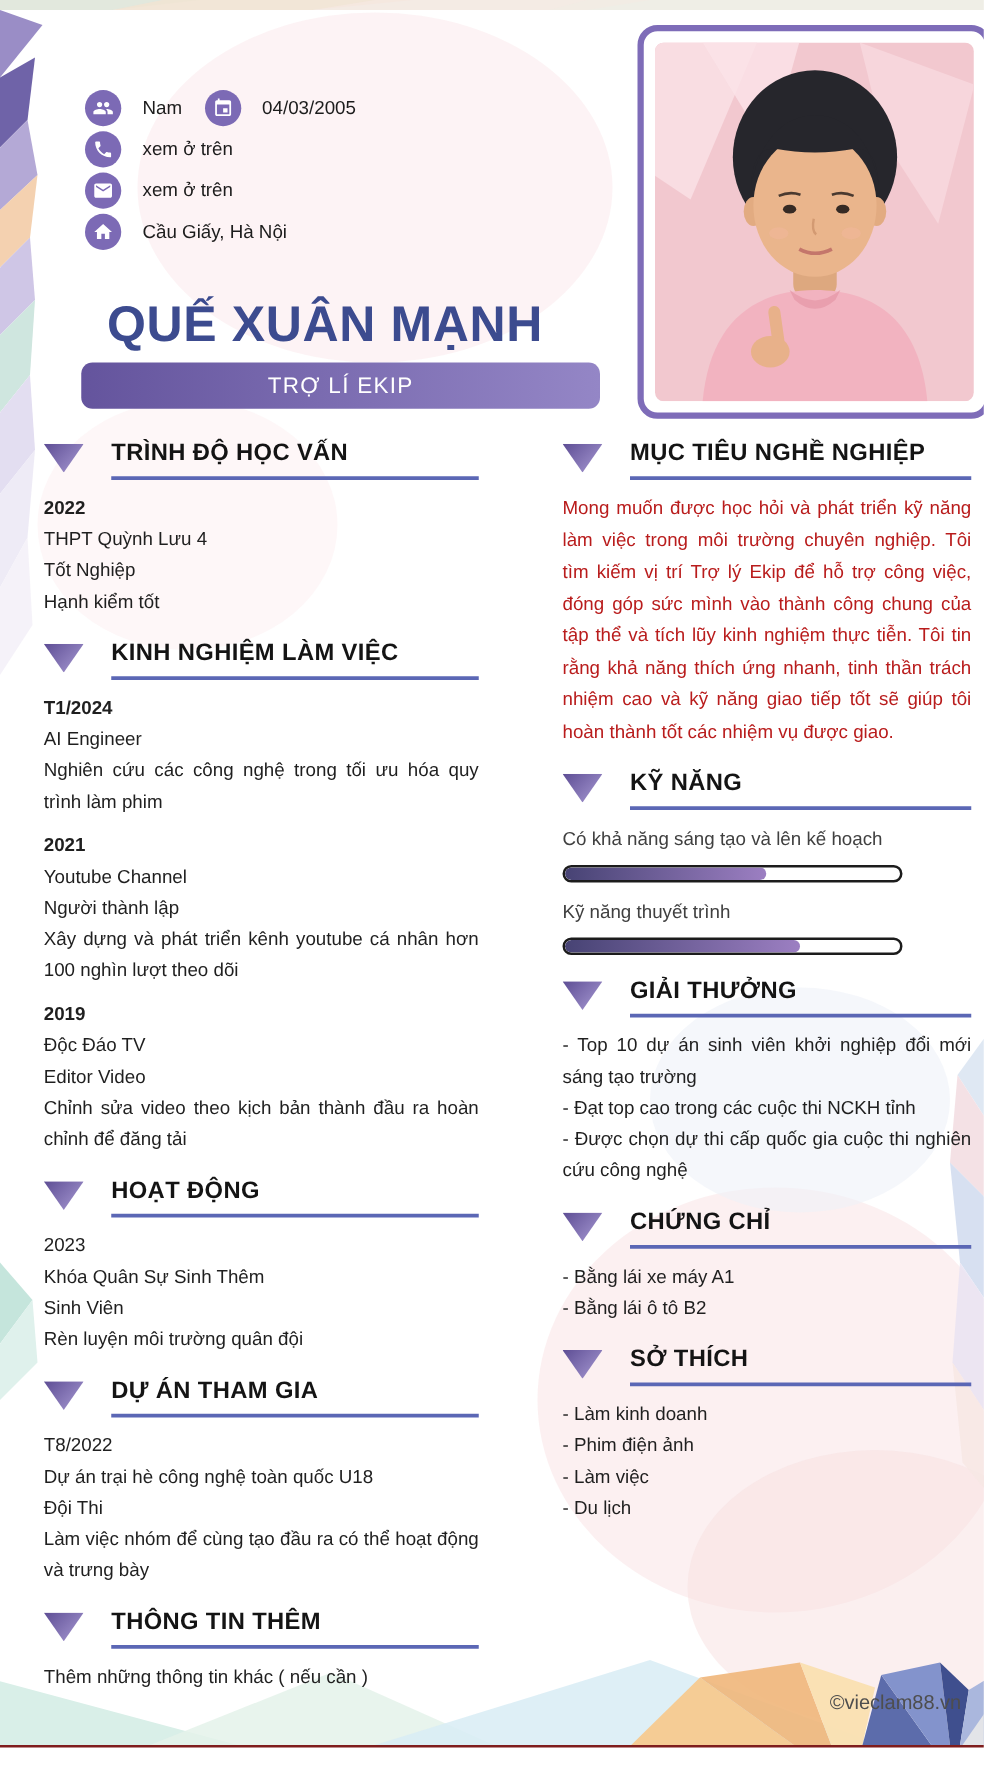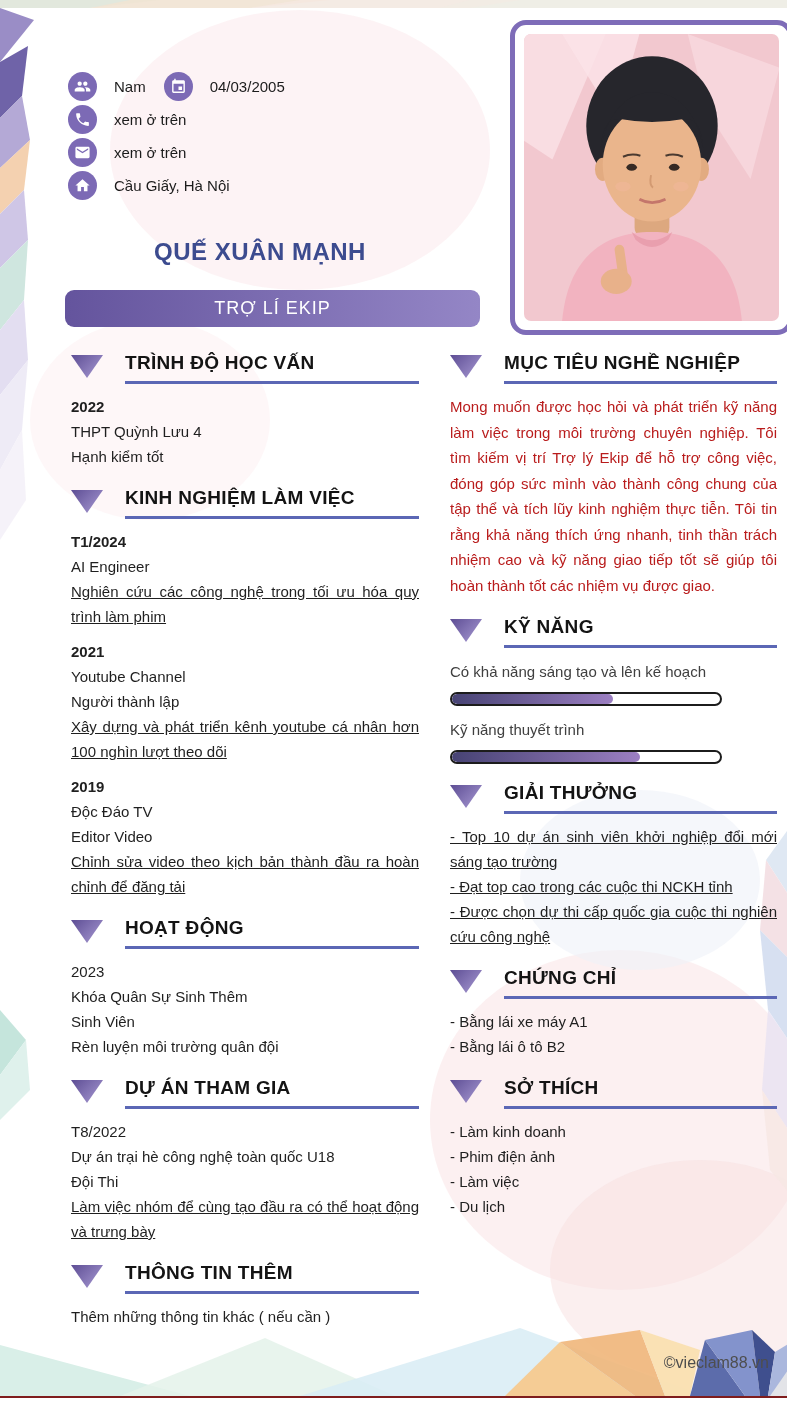--- a/index.html
+++ b/index.html
@@ -7,36 +7,36 @@
   .page{position:relative;width:787px;height:1396px;background:#ffffff;border-bottom:2px solid #7f1d1d;overflow:hidden;}
   .bg{position:absolute;left:0;top:0;z-index:0;}
   
   .contact{position:absolute;left:68px;top:72px;z-index:3;}
   .crow{display:flex;align-items:center;height:29px;margin-bottom:4px;}
   .cicon{width:29px;height:29px;border-radius:50%;background:#7c6ab5;display:flex;align-items:center;justify-content:center;flex:0 0 29px;}
   .cicon svg{width:17px;height:17px;fill:#ffffff;}
   .ctext{font-size:15px;color:#1c1c1c;margin-left:17px;}
   .ctext.second{margin-right:18px;}
   
-  .name{position:absolute;left:40px;top:238px;width:440px;margin:0;text-align:center;font-size:24px;font-weight:bold;color:#3c4b8f;letter-spacing:.5px;z-index:3;}
+  .name{position:absolute;left:40px;top:238px;width:440px;margin:0;text-align:center;font-size:40px;font-weight:bold;color:#3c4b8f;letter-spacing:.5px;z-index:3;}
   .job-badge{position:absolute;left:65px;top:290px;width:415px;height:37px;border-radius:9px;background:linear-gradient(90deg,#64549d,#9486c6);color:#ffffff;font-size:18px;letter-spacing:1px;display:flex;align-items:center;justify-content:center;z-index:3;}
   
   .photo-frame{position:absolute;left:510px;top:20px;width:283px;height:315px;box-sizing:border-box;border:5px solid #7e6cb8;border-radius:16px;background:#ffffff;padding:9px;z-index:3;}
   .photo-frame svg{width:100%;height:100%;border-radius:7px;display:block;}
   
   .col{position:absolute;top:352px;z-index:3;}
-  .left-col{left:35px;width:348px;margin-left:36px;}
+  .left-col{left:35px;width:348px;}
   .right-col{left:450px;width:327px;}
   .sec-head{display:flex;align-items:flex-start;margin-bottom:10px;}
   .tri{width:32px;height:23px;margin-top:3px;background:linear-gradient(135deg,#5d4d94,#a99bd4);clip-path:polygon(0 0,100% 0,50% 100%);flex:0 0 32px;}
   .sec-title-wrap{flex:1;margin-left:22px;border-bottom:3px solid #5b67b5;padding-bottom:7px;}
   .sec-title{margin:0;font-size:19px;font-weight:bold;color:#141414;letter-spacing:.3px;}
   .line{font-size:15px;color:#1f1f1f;line-height:25px;}
   .line.bold{font-weight:bold;}
-  .desc{font-size:15px;color:#1f1f1f;line-height:25px;text-align:justify;text-decoration:underline;}
+  .desc{font-size:15px;color:#1f1f1f;line-height:25px;text-align:justify;}
   .group{margin-top:10px;margin-bottom:10px;}
   .section{margin-bottom:18px;}
   .para{font-size:15px;color:#b91c1c;line-height:25.5px;text-align:justify;margin:0 0 6px 0;}
   
   .skill{margin-top:12px;margin-bottom:4px;}
   .skill-label{font-size:15px;color:#404040;line-height:24px;margin-bottom:8px;}
   .bar{width:272px;height:14px;box-sizing:border-box;border:2px solid #1c1c1c;border-radius:9px;background:#ffffff;overflow:hidden;}
   .bar-fill{height:100%;border-radius:7px;background:linear-gradient(90deg,#474374,#9c7fc2);}
   
   .watermark{position:absolute;right:18px;top:1354px;font-family:Liberation Sans, sans-serif;font-size:16px;color:#4e4e4e;z-index:3;}
@@ -167,20 +167,21 @@
 
     <div class="section">
       <div class="sec-head">
         <span class="tri"></span>
         <div class="sec-title-wrap">
             <h2 class="sec-title">TRÌNH ĐỘ HỌC VẤN</h2>
           </div>
       </div>
       <div class="line bold">2022</div>
       <div class="line">THPT Quỳnh Lưu 4</div>
+      <div class="line">Tốt Nghiệp</div>
       <div class="line">Hạnh kiểm tốt</div>
     </div>
 
     <div class="section">
       <div class="sec-head">
         <span class="tri"></span>
         <div class="sec-title-wrap">
             <h2 class="sec-title">KINH NGHIỆM LÀM VIỆC</h2>
           </div>
       </div>

